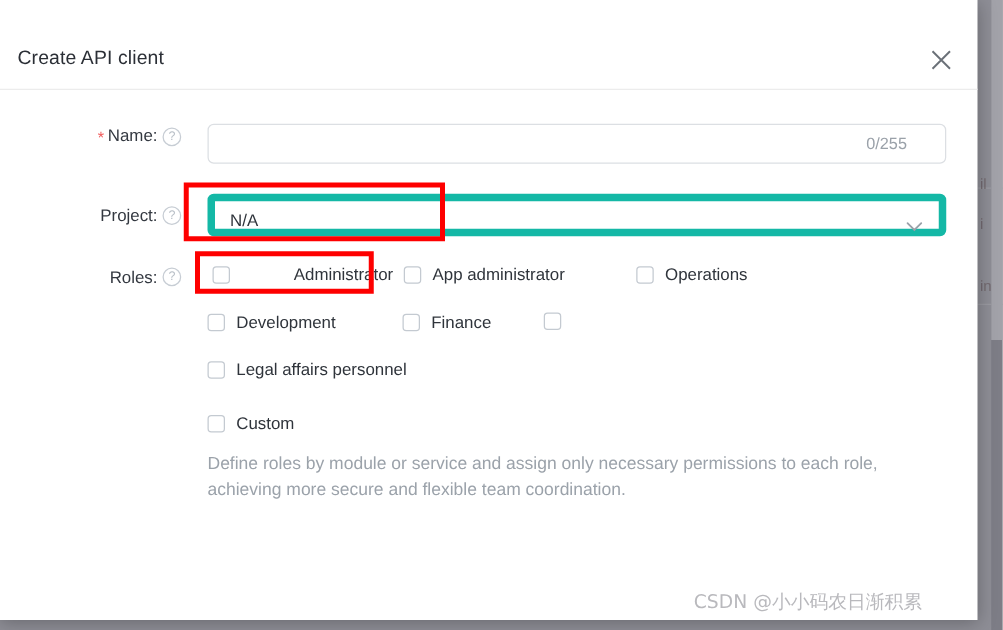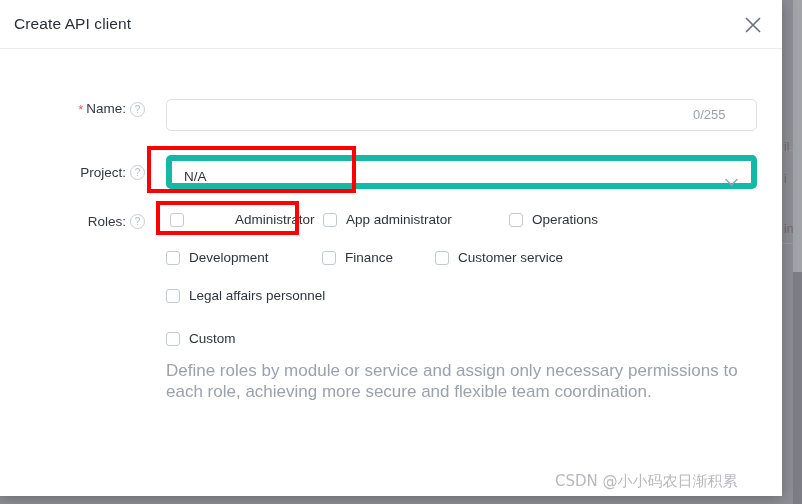--- a/index.html
+++ b/index.html
@@ -59,20 +59,21 @@
     width: 782px;
     height: 496px;
     background: #ffffff;
     box-shadow: 0 2px 14px rgba(0,0,0,.28);
   }
 
   .modal-header {
     position: relative;
     height: 48px;
     border-bottom: 1px solid #ececec;
+    margin-top: 23px;
   }
   .modal-title {
     position: absolute;
     left: 14px;
     top: 15px;
     font-size: 15.5px;
     color: #2b2f36;
     letter-spacing: .1px;
   }
   .close-btn {
@@ -208,21 +209,21 @@
     margin-left: 9px;
     font-size: 13.5px;
     color: #2f343b;
     line-height: 16px;
   }
 
   .hint {
     position: absolute;
     left: 166px;
     width: 592px;
-    font-size: 17px;
+    font-size: 14px;
     line-height: 21px;
     color: #9ba2aa;
   }
 
   
   .footer {
     position: absolute;
     left: 0;
     top: 428px;
     width: 782px;
@@ -346,21 +347,20 @@
         <div class="cb" style="left:166px; top:47px;">
           <span class="cb-box"></span>
           <span class="cb-label">Development</span>
         </div>
         <div class="cb" style="left:322px; top:47px;">
           <span class="cb-box"></span>
           <span class="cb-label">Finance</span>
         </div>
         <div class="cb" style="left:435px; top:47px;">
           <span class="cb-box"></span>
-          <span class="cb-label">Customer service</span>
         </div>
 
         <div class="cb" style="left:166px; top:85px;">
           <span class="cb-box"></span>
           <span class="cb-label">Legal affairs personnel</span>
         </div>
 
         <div class="cb" style="left:166px; top:128px;">
           <span class="cb-box"></span>
           <span class="cb-label">Custom</span>

